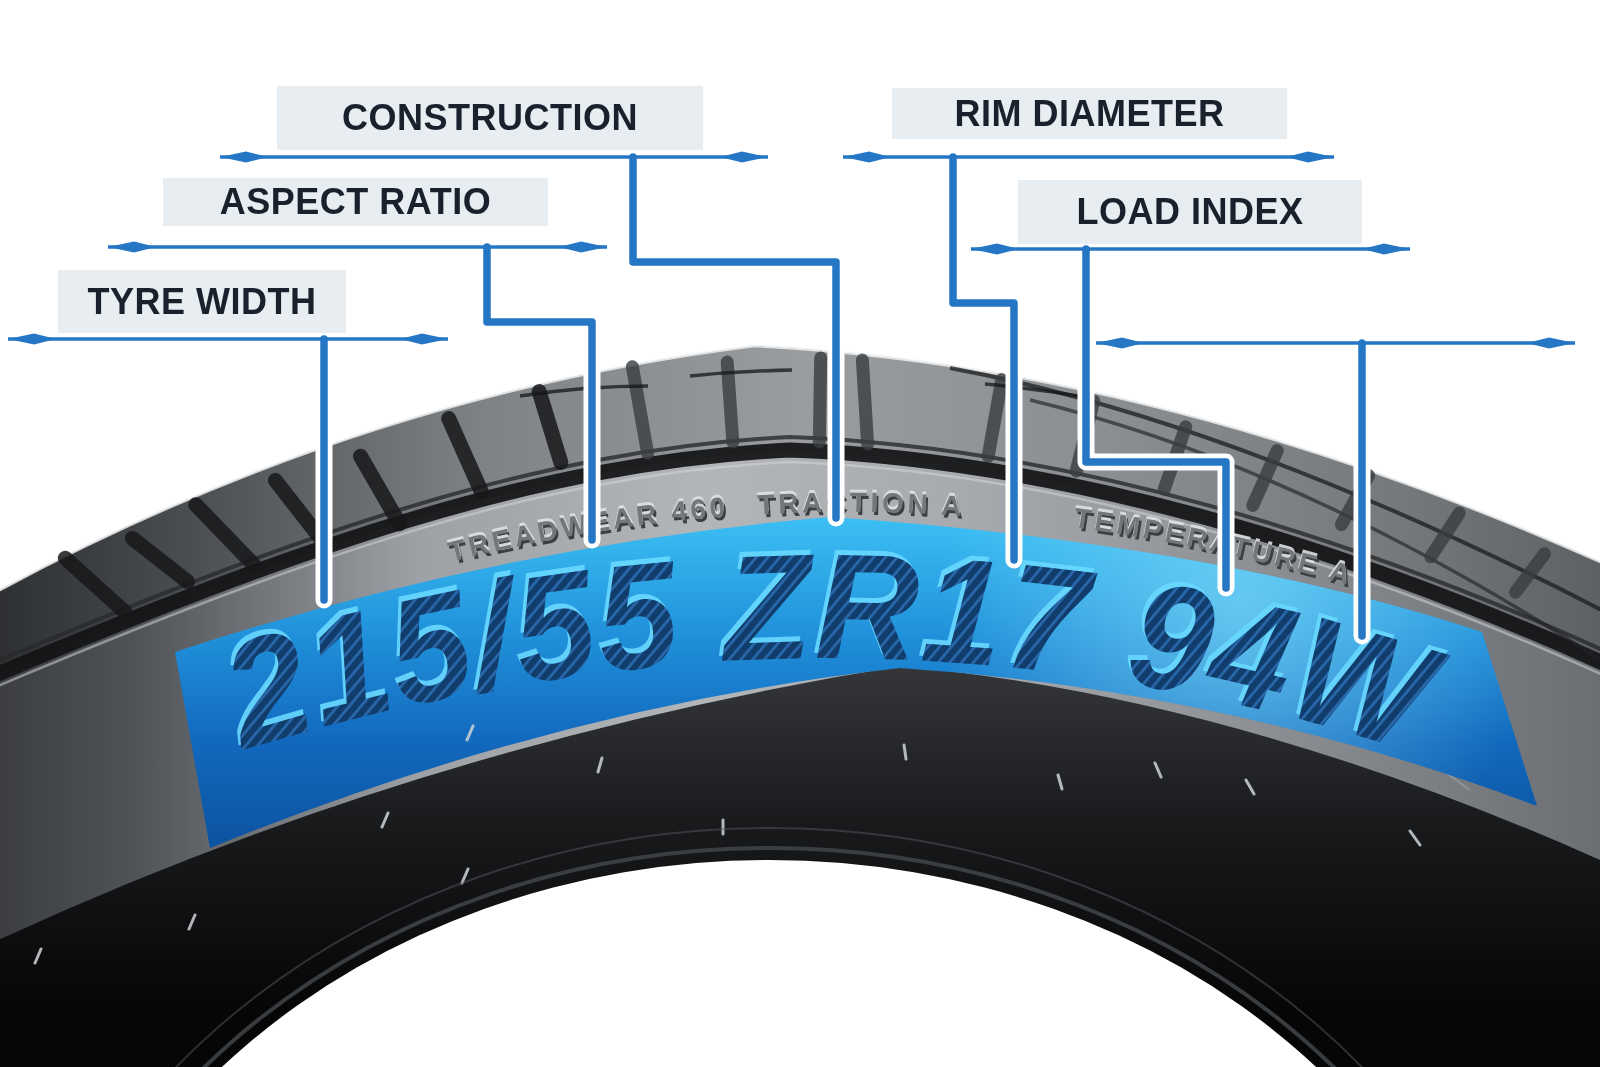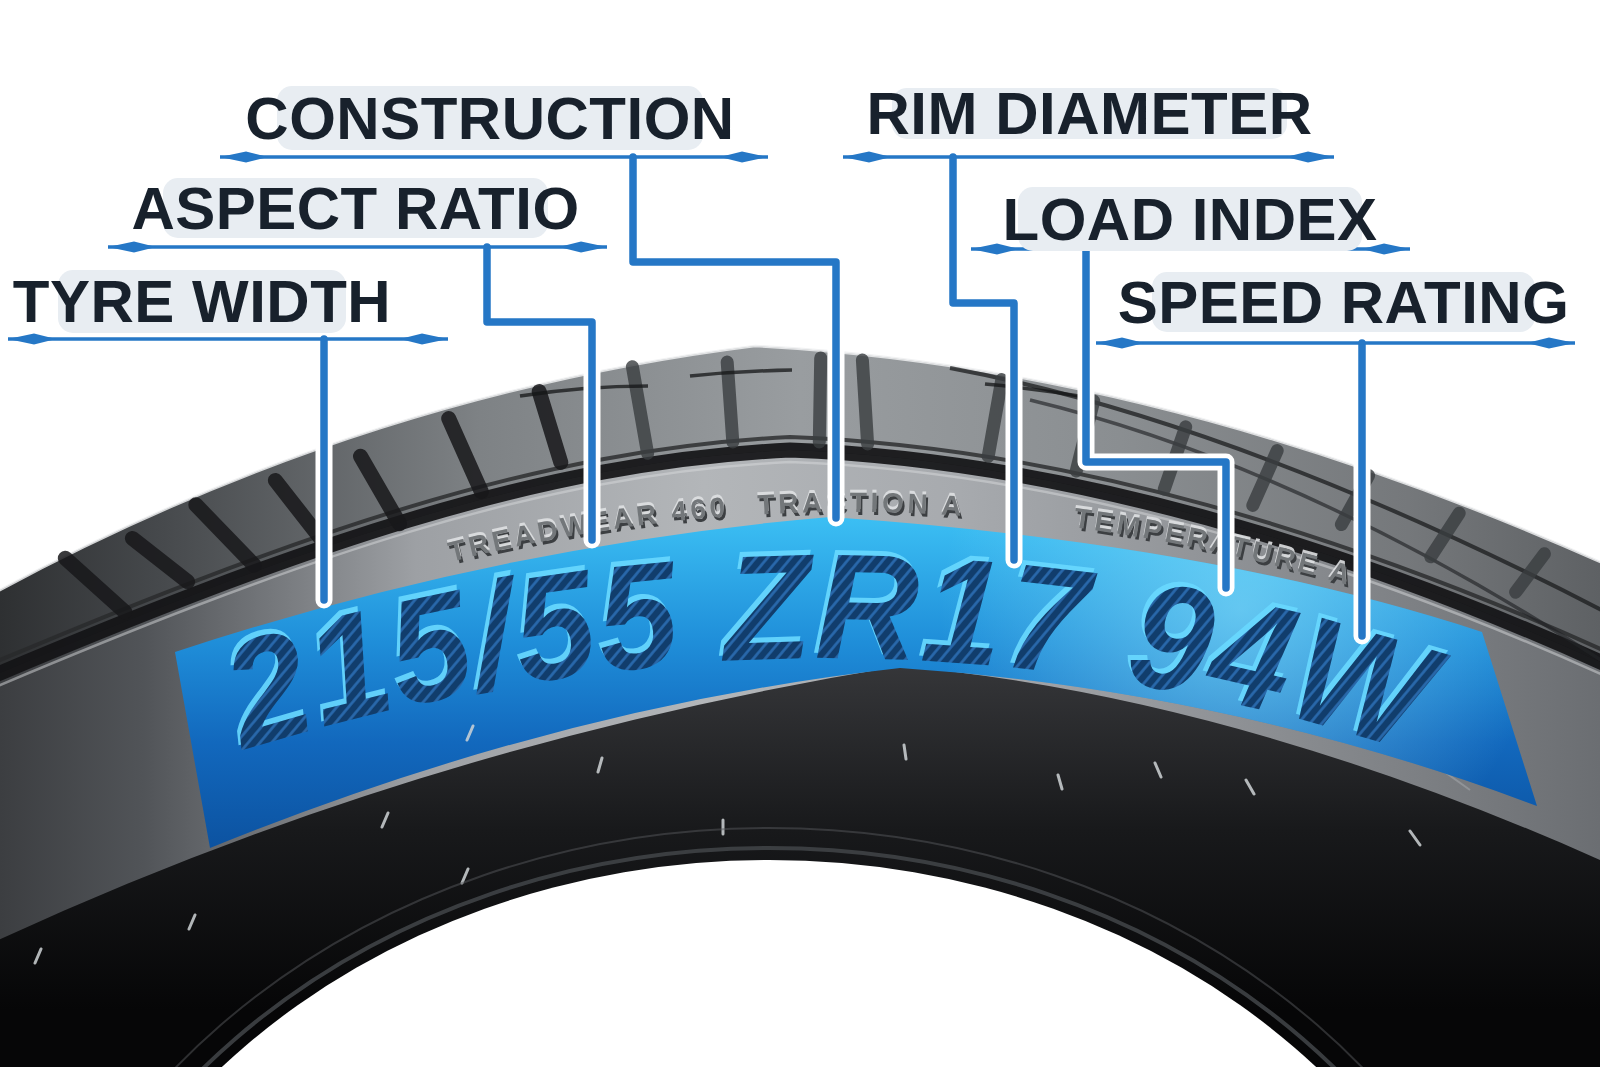--- a/index.html
+++ b/index.html
@@ -1,22 +1,22 @@
 <!DOCTYPE html>
 <html><head>
 <meta charset="utf-8">
 <style>
   html,body{margin:0;padding:0;background:#ffffff;}
   body{width:1600px;height:1067px;overflow:hidden;}
   .stage{position:relative;width:1600px;height:1067px;font-family:"Liberation Sans",sans-serif;background:#fff;}
   .stage svg{position:absolute;left:0;top:0;}
   .label{
     position:absolute;display:flex;align-items:center;justify-content:center;
-    background:#e8edf2;color:#18212c;font-weight:700;font-size:60px;
-    letter-spacing:.5px;white-space:nowrap;border-radius:15px;
+    background:#e8edf2;color:#18212c;font-weight:700;font-size:36px;
+    letter-spacing:.5px;white-space:nowrap;
   }
   .utqg-text{font:700 28px "Liberation Sans",sans-serif;letter-spacing:3.5px;}
   .band-text{font:italic 700 150px "Liberation Sans",sans-serif;letter-spacing:2px;}
   .wire-outline path{fill:none;stroke:#ffffff;stroke-width:17;stroke-linecap:round;stroke-linejoin:round;}
   .wire path{fill:none;stroke:#2577c6;stroke-width:7.5;stroke-linecap:round;stroke-linejoin:round;}
   .underline line{stroke:#2577c6;stroke-width:3.4;}
   .underline polygon{fill:#2577c6;}
 </style>
 </head>
 <body>
@@ -173,19 +173,18 @@
     </g>
     <g class="underline">
       <line x1="1096" y1="343" x2="1575" y2="343"></line>
       <polygon points="1096,343 1122,337.5 1144,343 1122,348.5"></polygon>
       <polygon points="1575,343 1549,337.5 1527,343 1549,348.5"></polygon>
     </g>
   </g>
 </svg>
 
 <div class="label" style="left:277px;top:86px;width:426px;height:64px">CONSTRUCTION</div>
-<div class="label" style="left:163px;top:178px;width:385px;height:60px">ASPECT RATIO</div>
+<div class="label" style="left:163px;top:178px;width:385px;height:48px">ASPECT RATIO</div>
 <div class="label" style="left:58px;top:270px;width:288px;height:63px">TYRE WIDTH</div>
 <div class="label" style="left:892px;top:88px;width:395px;height:51px">RIM DIAMETER</div>
-<div class="label" style="left:1018px;top:187px;width:344px;height:64px">LOAD INDEX</div>
-<div class="label" style="left:1152px;top:272px;width:383px;height:60px">SPEED RATING</div>
+<div class="label" style="left:1018px;top:180px;width:344px;height:64px">LOAD INDEX</div>
 
 </div>
 
 </body></html>

